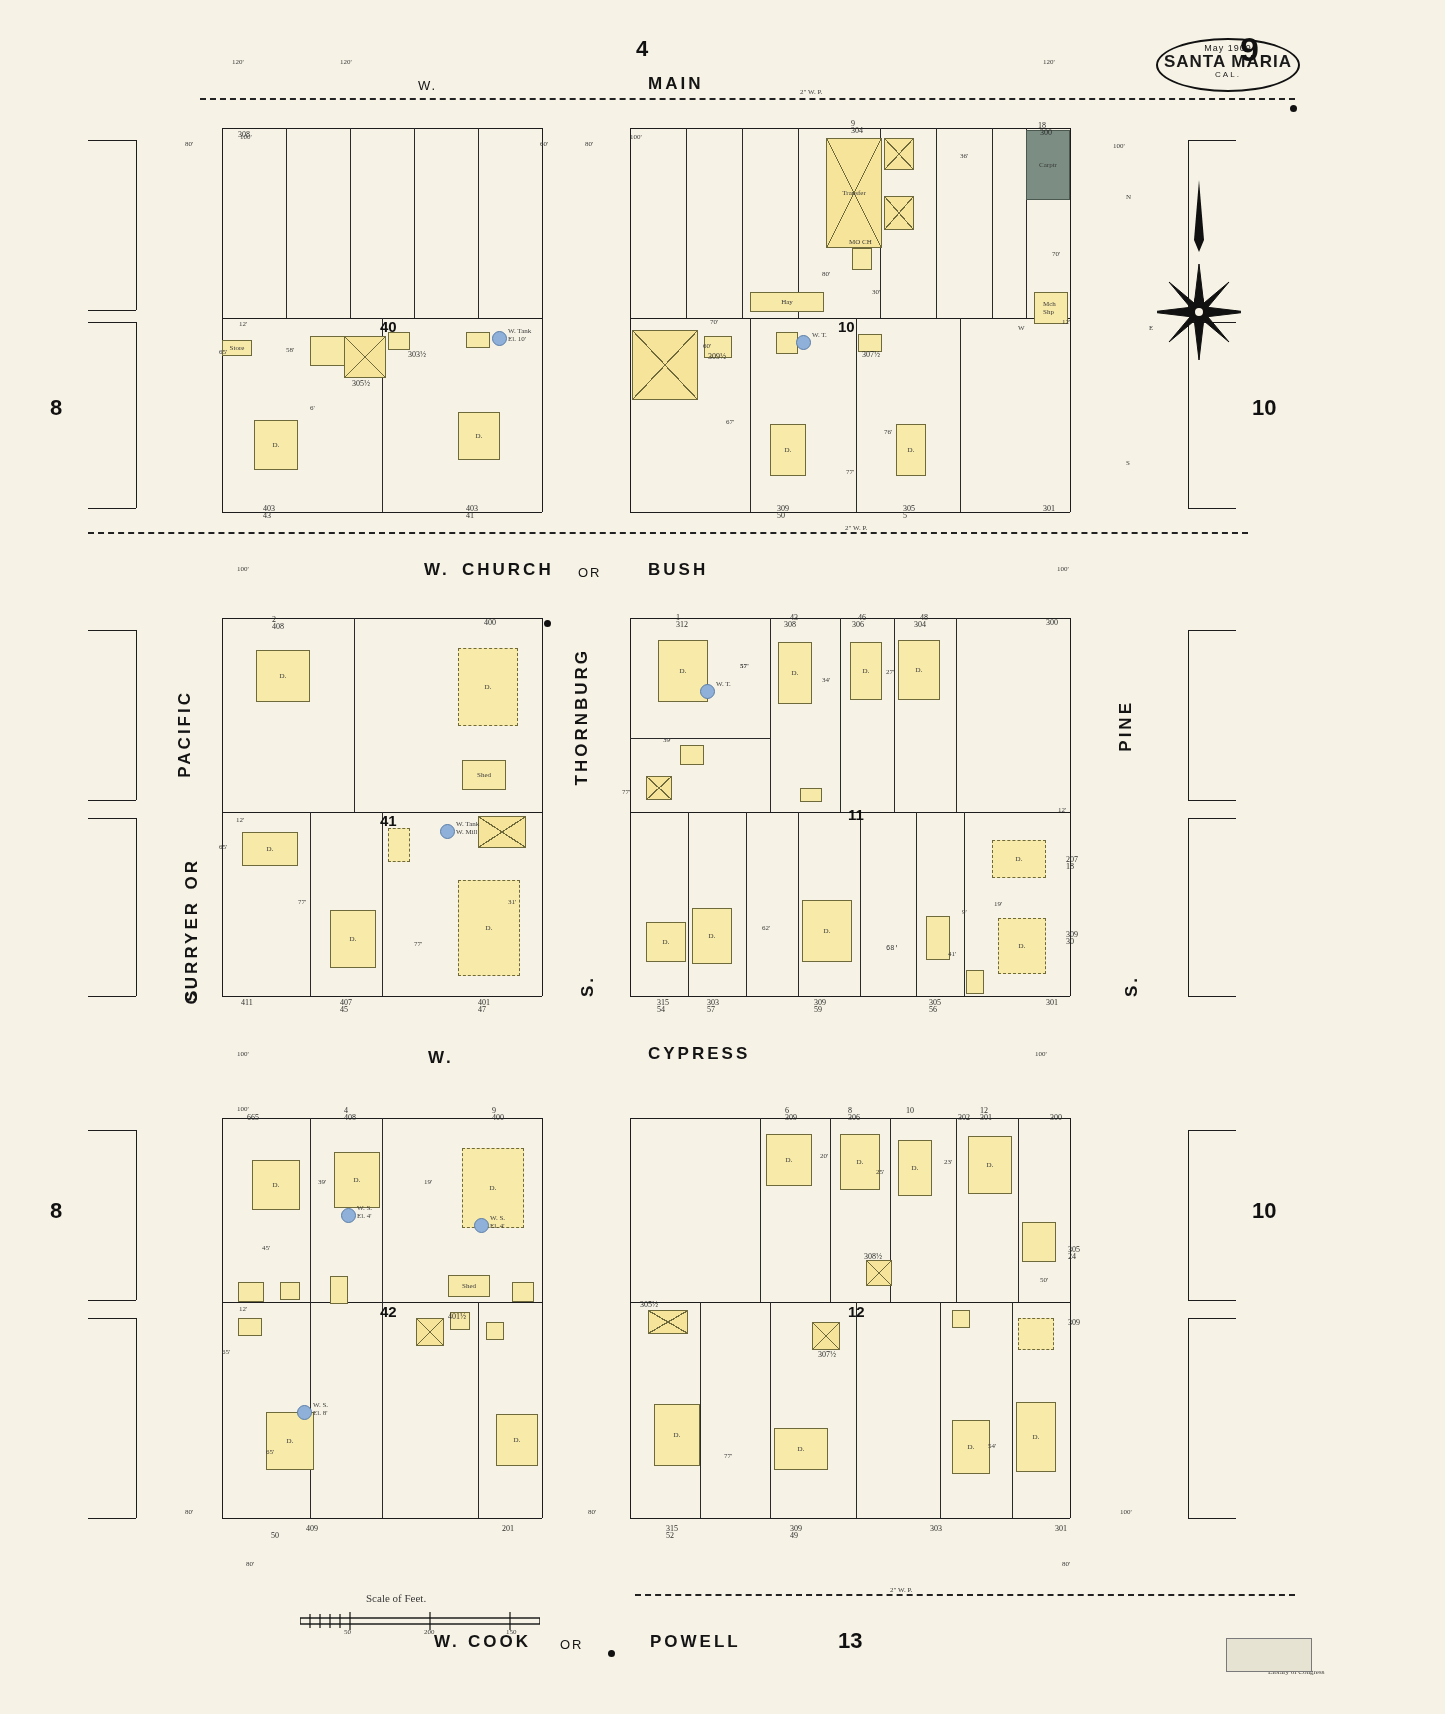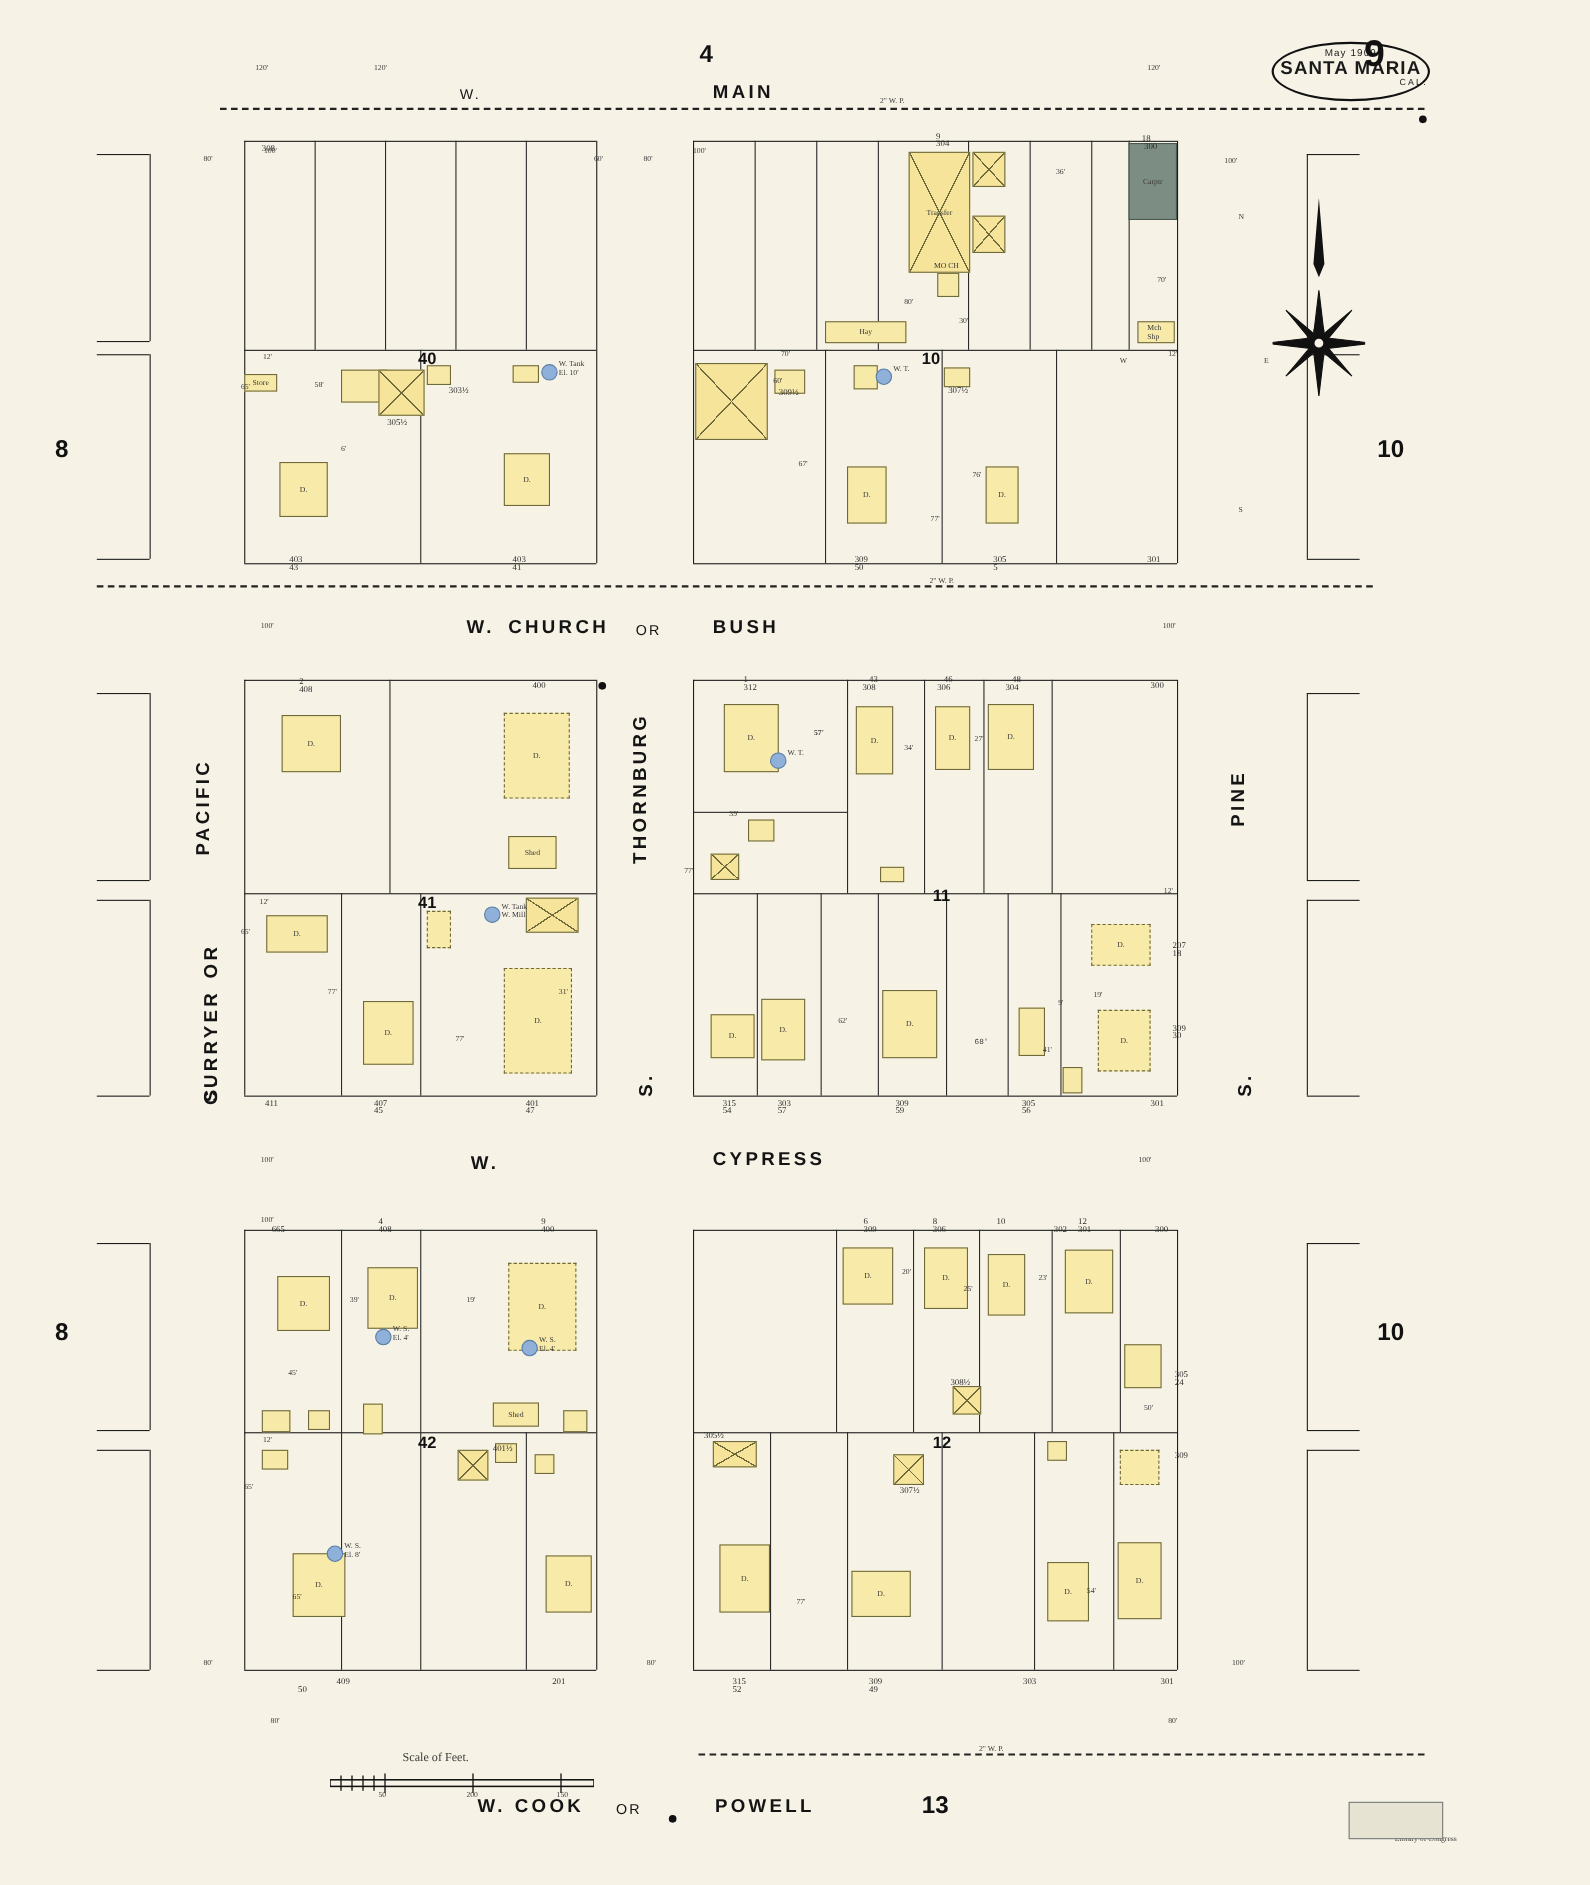--- a/index.html
+++ b/index.html
@@ -61,21 +61,21 @@
     background:#8fb0d8;border:1px solid #5b7ea8;
   }
   
   .cartouche{
     position:absolute;left:1156px;top:38px;width:140px;height:50px;
     border:2px solid #111;border-radius:50%/50%;
     background:#f6f3e6;text-align:center;
   }
   .cart-may{font-size:9px;letter-spacing:1px;margin-top:3px;}
   .cart-city{font-size:17px;font-weight:bold;letter-spacing:1px;line-height:1;}
-  .cart-cal{font-size:8px;letter-spacing:2px;text-align:right;}
+  .cart-cal{font-size:8px;letter-spacing:2px;}
   
   .compass{position:absolute;left:1157px;top:180px;width:84px;height:180px;}
   .scale-bar{position:absolute;left:300px;top:1604px;width:240px;height:26px;}
   .loc-stamp{
     position:absolute;left:1226px;top:1638px;width:86px;height:34px;
     border:1px solid #7a7a7a;background:#e7e3d2;
     font-size:6px;color:#555;text-align:center;padding-top:6px;box-sizing:border-box;
     line-height:1.5;
   }
   .dot{position:absolute;width:7px;height:7px;border-radius:50%;background:#111;}
@@ -266,21 +266,21 @@
         <span class="bld-lbl">Transfer</span>
       </div>
       <div class="bld bld-x" style="left: 884px; top: 138px; width: 30px; height: 32px;"></div>
       <div class="bld bld-x" style="left: 884px; top: 196px; width: 30px; height: 34px;"></div>
       <div class="bld bld-grey" style="left: 1026px; top: 130px; width: 44px; height: 70px;">
         <span class="bld-lbl">Carptr</span>
       </div>
       <div class="bld" style="left: 750px; top: 292px; width: 74px; height: 20px;">
         <span class="bld-lbl">Hay</span>
       </div>
-      <div class="bld" style="left: 1034px; top: 292px; width: 34px; height: 20px;">
+      <div class="bld" style="left: 1034px; top: 292px; width: 34px; height: 32px;">
         <span class="bld-lbl">Mch Shp</span>
       </div>
       <div class="bld" style="left: 852px; top: 248px; width: 20px; height: 22px;"></div>
       <div class="bld" style="left: 222px; top: 340px; width: 30px; height: 16px;">
         <span class="bld-lbl">Store</span>
       </div>
       <div class="bld" style="left: 310px; top: 336px; width: 42px; height: 30px;"></div>
       <div class="bld bld-x" style="left: 344px; top: 336px; width: 42px; height: 42px;"></div>
       <div class="bld" style="left: 388px; top: 332px; width: 22px; height: 18px;"></div>
       <div class="bld" style="left: 466px; top: 332px; width: 24px; height: 16px;"></div>

